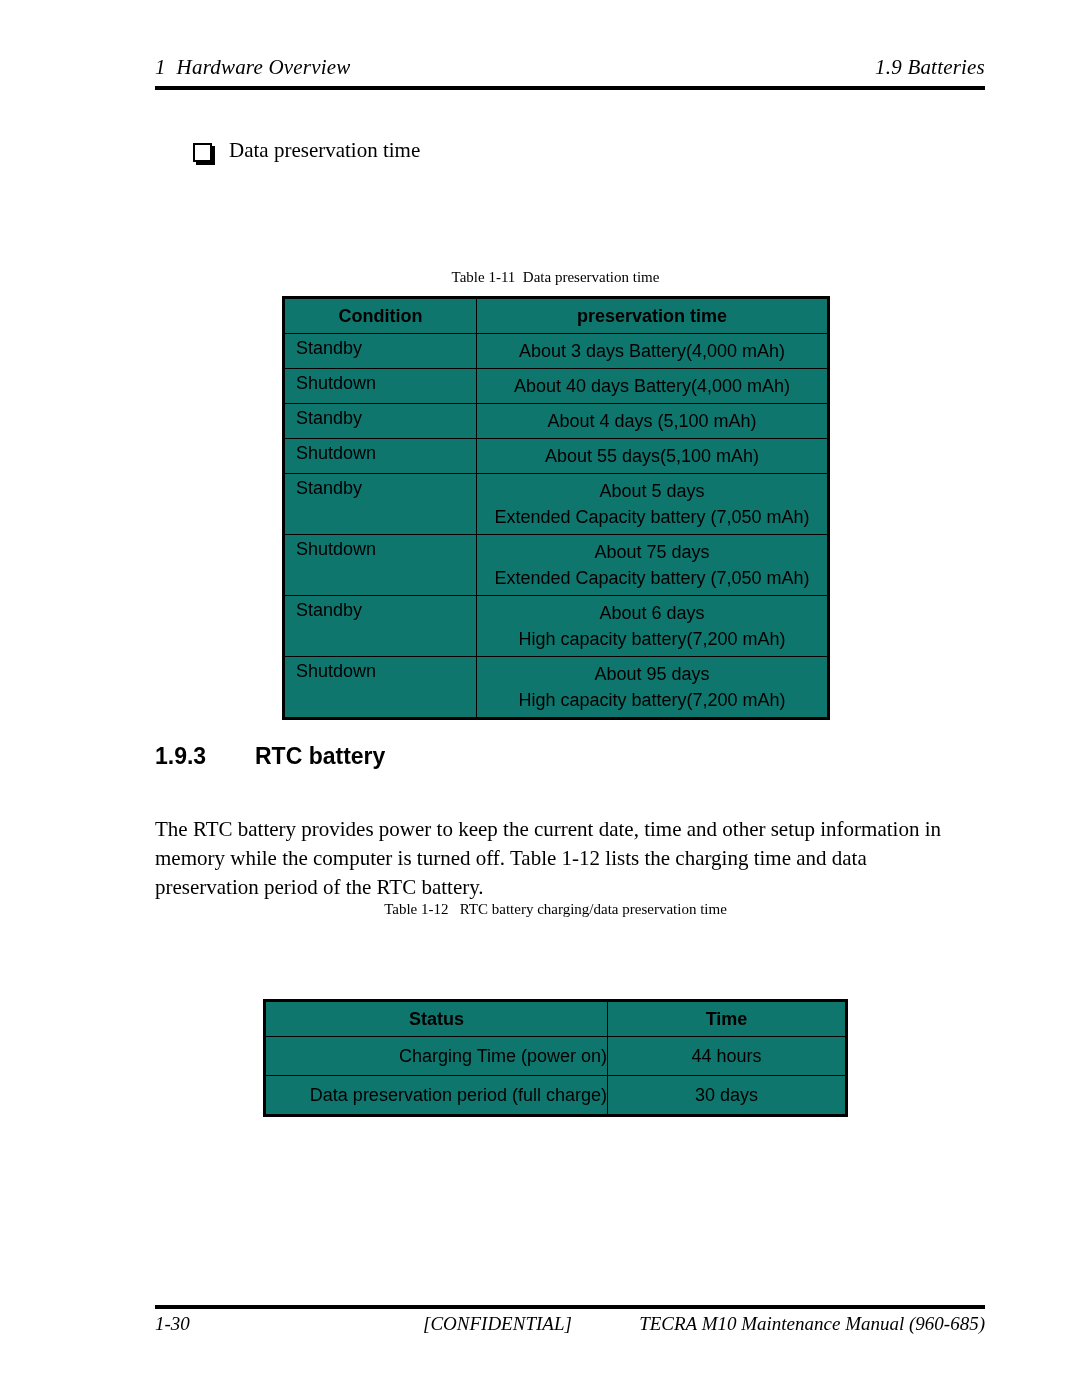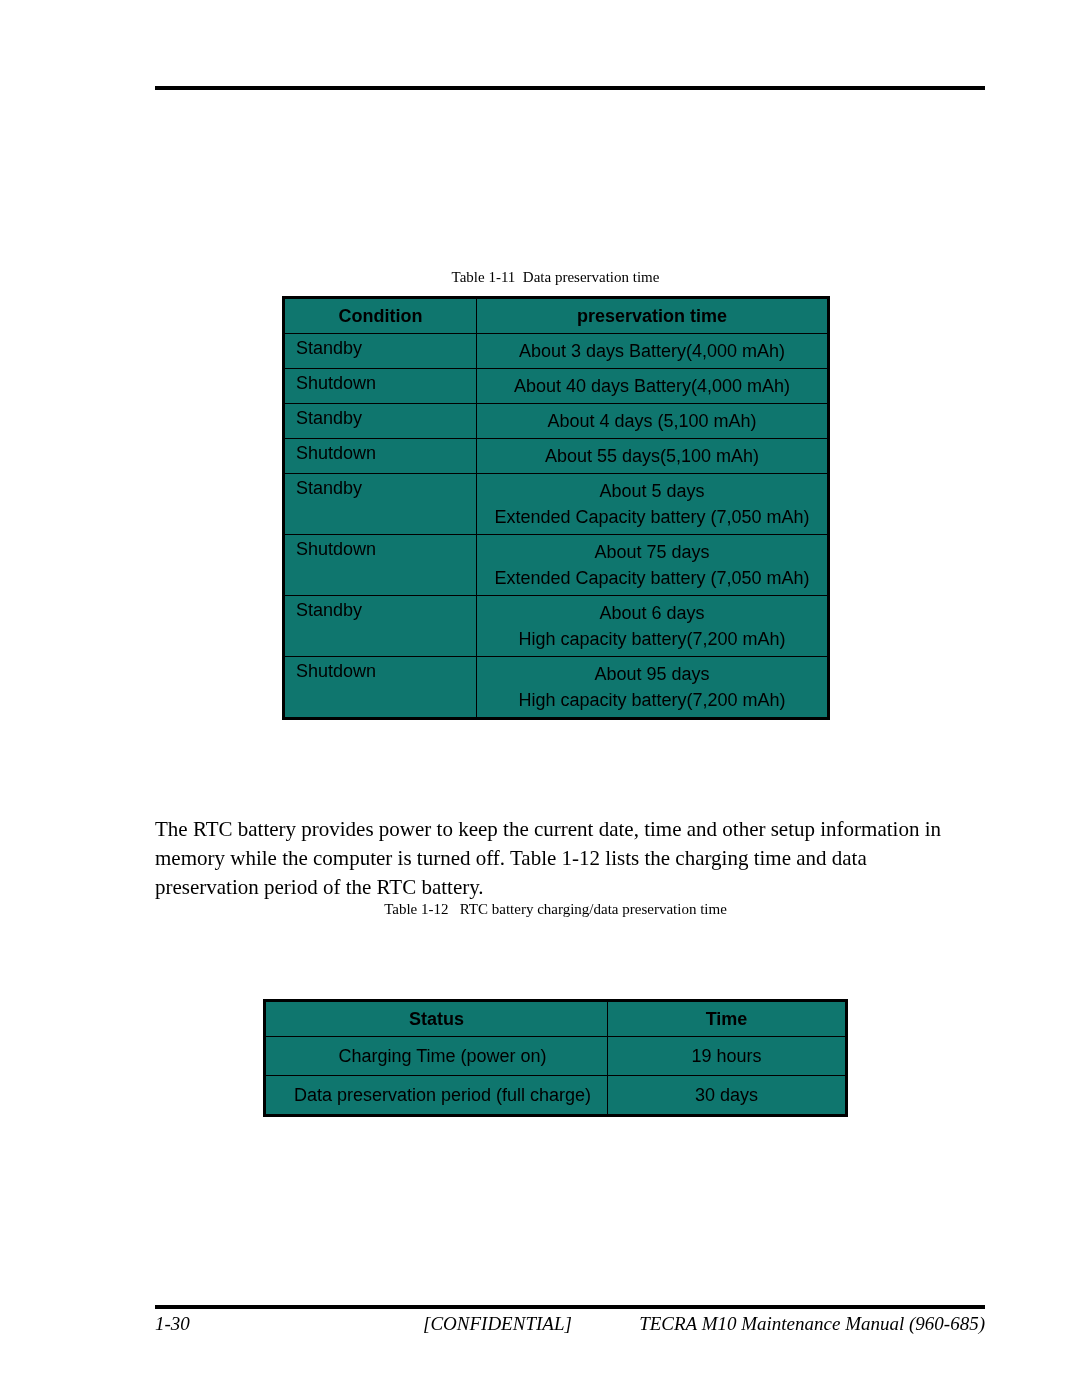--- a/index.html
+++ b/index.html
@@ -165,21 +165,21 @@
 
   
   #table-1-12 {
     left: 265px;
     top: 956px;
     width: 580px;
     margin-top: 45px;
   }
   #table-1-12 th { height: 34px; }
   #table-1-12 td.status {
-    text-align: center;
+    text-align: right;
     vertical-align: middle;
     padding: 4px 0 4px 12px;
     height: 30px;
   }
   #table-1-12 td.time {
     text-align: center;
     vertical-align: middle;
     padding: 4px;
     height: 30px;
   }
@@ -216,22 +216,30 @@
     position: absolute;
     right: 0;
     top: 0;
   }
 </style>
 </head>
 <body>
 
 <div class="page">
 
+  <div class="page-header">
+    <span class="hdr-left">1  Hardware Overview</span>
+    <span class="hdr-right">1.9 Batteries</span>
+  </div>
   <div class="header-rule"></div>
 
+  <div class="bullet-line">
+    <span class="bullet-glyph"></span>
+    <span>Data preservation time</span>
+  </div>
 
 
   <div class="table-caption cap-1-11">
     <span class="cap-inner">Table 1-11  Data preservation time</span>
   </div>
 
   <table class="doc-table" id="table-1-11">
     <colgroup>
       <col style="width:192px">
       <col style="width:351px">
@@ -291,20 +299,24 @@
       <tr class="two-line">
         <td class="cond">Shutdown</td>
         <td class="val">
           <div>About 95 days</div>
           <div>High capacity battery(7,200 mAh)</div>
         </td>
       </tr>
     </tbody>
   </table>
 
+  <div class="section-heading">
+    <span class="num">1.9.3</span>
+    <span class="title">RTC battery</span>
+  </div>
 
   <p class="para para-rtc">The RTC battery provides power to keep the current date, time and other setup information in memory while the computer is turned off. Table 1-12 lists the charging time and data preservation period of the RTC battery.</p>
 
   <div class="table-caption cap-1-12">
     <span class="cap-inner">Table 1-12   RTC battery charging/data preservation time</span>
   </div>
 
   <table class="doc-table" id="table-1-12">
     <colgroup>
       <col style="width:342px">
@@ -312,21 +324,21 @@
     </colgroup>
     <thead>
       <tr>
         <th>Status</th>
         <th>Time</th>
       </tr>
     </thead>
     <tbody>
       <tr>
         <td class="status">Charging Time (power on)</td>
-        <td class="time">19 hours</td>
+        <td class="time">44 hours</td>
       </tr>
       <tr>
         <td class="status">Data preservation period (full charge)</td>
         <td class="time">30 days</td>
       </tr>
     </tbody>
   </table>
 
   <div class="footer-rule"></div>
   <div class="page-footer">

